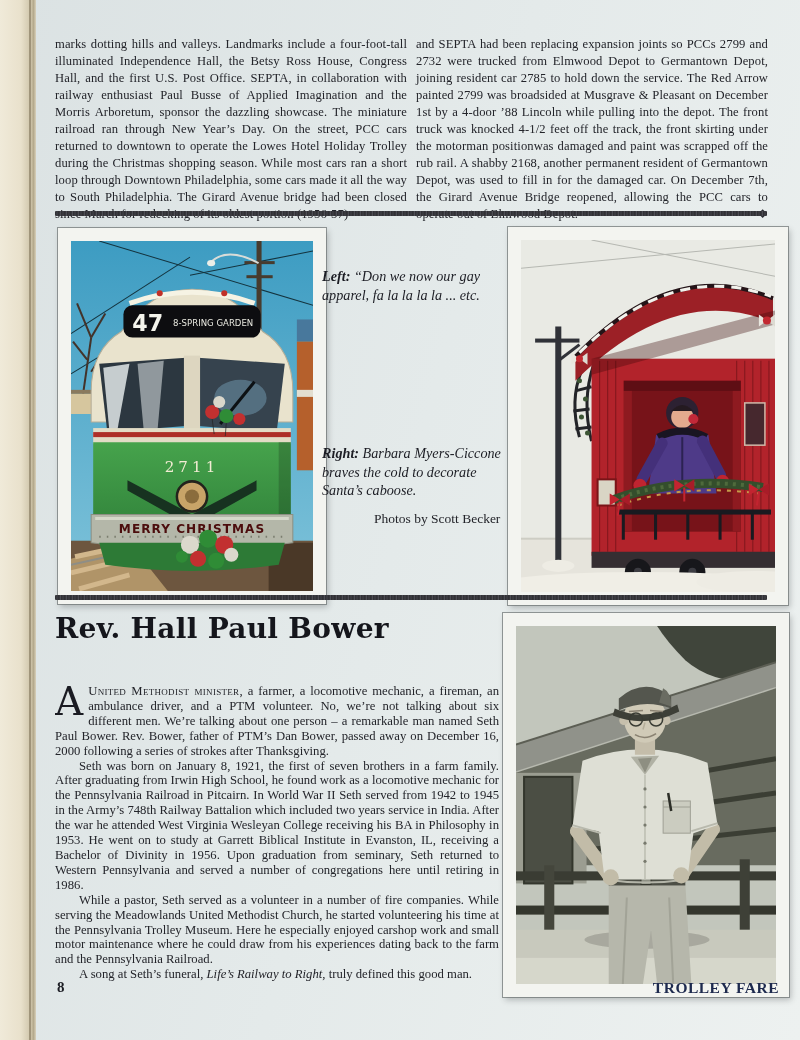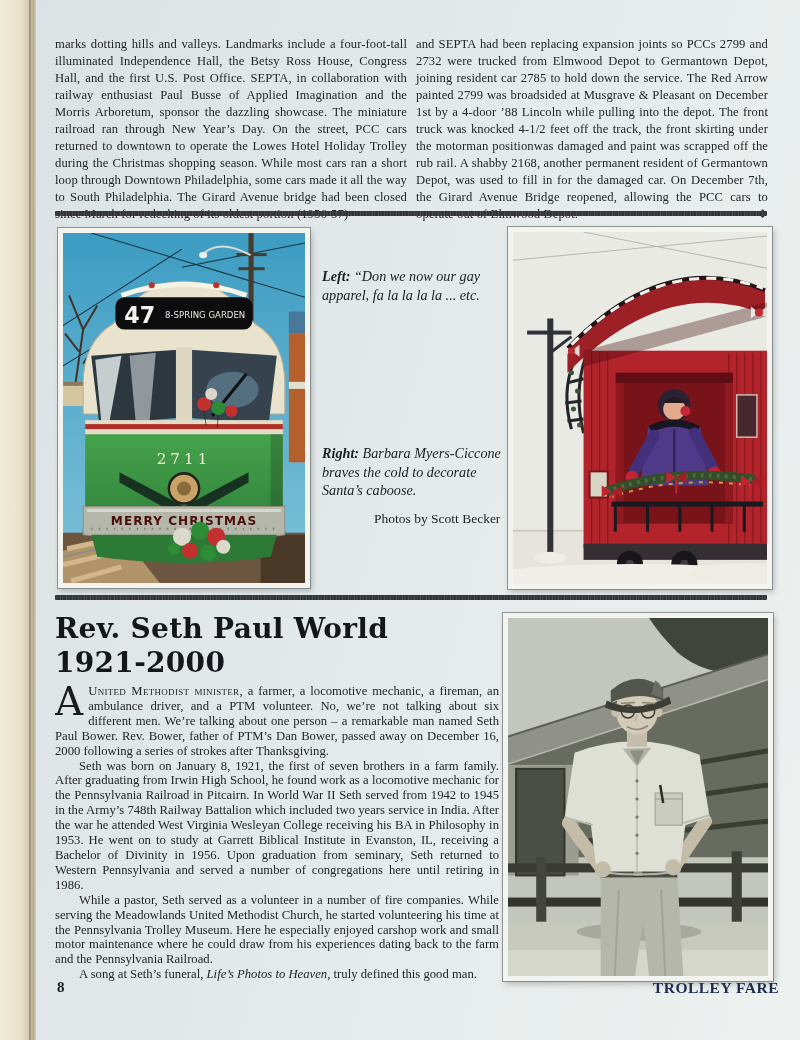--- a/index.html
+++ b/index.html
@@ -27,21 +27,21 @@
   #col-left  { left:55px; }
   #col-right { left:416px; }
   .endmark { float:right; font-size:12px; color:#2a2b32; }
   .hrule {
     position:absolute; left:55px; width:712px; height:5px; border-radius:1px;
     background:repeating-linear-gradient(90deg,#2c2c30 0px,#3f3f45 2px,#2c2c30 4px,#585860 6px);
   }
   #rule-top { top:211px; }
   #rule-mid { top:595px; }
   .photo {
-    position:absolute; background:#f3f4f0; padding:5px;
+    position:absolute; background:#f3f4f0; padding:13px;
     box-shadow:0 0 0 1px rgba(108,114,114,.7), 2px 3px 6px rgba(40,44,46,.28);
   }
   .photo svg { display:block; }
   .caption {
     position:absolute; width:188px; font-style:italic;
     font-size:14.2px; line-height:18.5px; color:#1c1d24;
   }
   #caption-left  { left:322px; top:267px; }
   #caption-right { left:322px; top:444px; }
   .caption .cap-label { font-weight:bold; }
@@ -270,22 +270,21 @@
         <circle cx="170" cy="330" r="4" fill="#3c3c42"></circle>
       <ellipse cx="120" cy="344" rx="150" ry="14" fill="#f0eee6"></ellipse>
       <ellipse cx="232" cy="340" rx="58" ry="11" fill="#eeece4"></ellipse>
       <ellipse cx="37" cy="324" rx="16" ry="6" fill="#eeece4"></ellipse>
     </svg>
   </div>
 
   <div class="hrule" id="rule-mid"></div>
 
   <div class="bower-title">
-    <div>Rev. Seth Paul World</div>
-    <div>1921-2000</div>
+    <div>Rev. Hall Paul Bower</div>
   </div>
 
   <div class="photo" style="left:503px; top:613px;">
     <svg width="260" height="358" viewBox="0 0 258 356" preserveAspectRatio="none">
       <rect width="258" height="356" fill="#c2c6bc"></rect>
       <path d="M140,0 L258,0 L258,54 Q200,62 168,34 Q150,16 140,0 Z" fill="#40453b"></path>
       <polygon points="0,118 258,36 258,62 0,146" fill="#90928a"></polygon>
       <path d="M0,118 L258,36" stroke="#5c5e54" stroke-width="2"></path>
       <path d="M0,146 L258,62" stroke="#b6b8ae" stroke-width="3"></path>
       <polygon points="0,146 258,62 258,238 0,238" fill="#686b5f"></polygon>
@@ -342,18 +341,18 @@
         <path d="M128,96 L126,103" stroke="#b5ae9a" stroke-width="1.5"></path>
         <path d="M118,108 Q128,114 139,107" stroke="#8a8272" stroke-width="1.5" fill="none"></path>
       </g>
     </svg>
   </div>
 
   <div class="bower-text">
     <p><span class="dropcap">A</span><span class="sc">United Methodist minister,</span><span> a farmer, a locomotive mechanic, a fireman, an ambulance driver, and a PTM volunteer.  No, we’re not talking about six different men.  We’re talking about one person – a remarkable man named Seth Paul Bower.  Rev. Bower, father of PTM’s Dan Bower, passed away on December 16, 2000 following a series of strokes after Thanksgiving.</span></p>
     <p class="indent">Seth was born on January 8, 1921, the first of seven brothers in a farm family.  After graduating from Irwin High School, he found work as a locomotive mechanic for the Pennsylvania Railroad in Pitcairn.  In World War II Seth served from 1942 to 1945 in the Army’s 748th Railway Battalion which included two years service in India.  After the war he attended West Virginia Wesleyan College receiving his BA in Philosophy in 1953.  He went on to study at Garrett Biblical Institute in Evanston, IL, receiving a Bachelor of Divinity in 1956.  Upon graduation from seminary, Seth returned to Western Pennsylvania and served a number of congregations here until retiring in 1986.</p>
     <p class="indent">While a pastor, Seth served as a volunteer in a number of fire companies. While serving the Meadowlands United Methodist Church, he started volunteering his time at the Pennsylvania Trolley Museum.  Here he especially enjoyed carshop work and small motor maintenance where he could draw from his experiences dating back to the farm and the Pennsylvania Railroad.</p>
-    <p class="indent"><span>A song at Seth’s funeral, </span><em>Life’s Photos to Heaven</em><span>, truly defined this good man. </span><span class="endmark">❖</span></p>
+    <p class="indent"><span>A song at Seth’s funeral, </span><em>Life’s Railway to Right</em><span>, truly defined this good man. </span><span class="endmark">❖</span></p>
   </div>
 
   <div class="page-num">8</div>
   <div class="brand">TROLLEY FARE</div>
 </div>
 
 </body></html>

